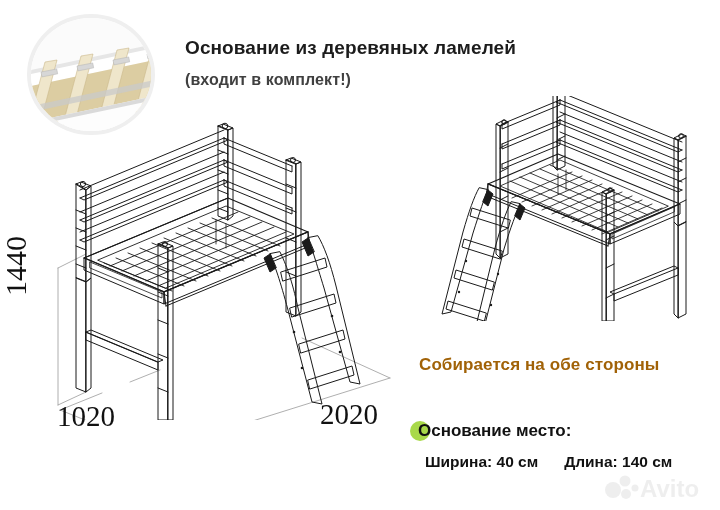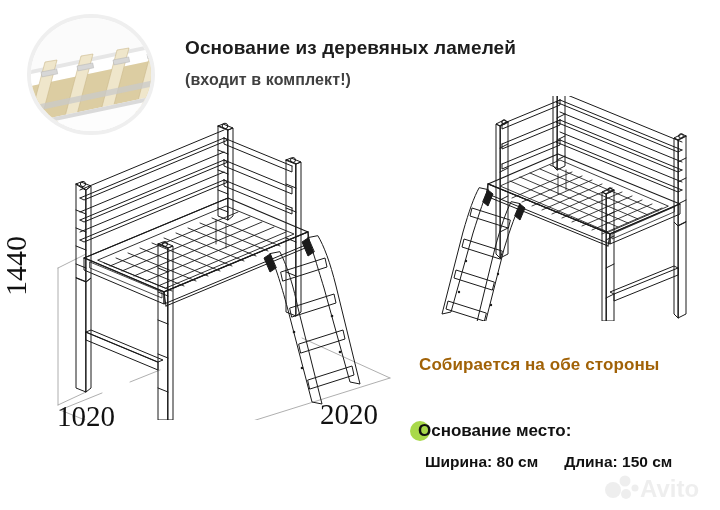--- a/index.html
+++ b/index.html
@@ -366,21 +366,21 @@
   </svg>
 
   <div class="dim dim-1440">1440</div>
   <div class="dim dim-1020">1020</div>
   <div class="dim dim-2020">2020</div>
 
   <div class="note-both">Собирается на обе стороны</div>
 
   <div class="green-dot"></div>
   <div class="sleep-head">Основание место:</div>
-  <div class="sleep-line"><span>Ширина: 80 см</span><span class="gap"></span><span>Длина: 150 см</span></div>
+  <div class="sleep-line"><span>Ширина: 40 см</span><span class="gap"></span><span>Длина: 140 см</span></div>
 
   <svg class="watermark" viewBox="0 0 110 34">
     <g fill="#c9c9c9">
       <circle cx="9" cy="20" r="8"></circle>
       <circle cx="22" cy="24" r="5"></circle>
       <circle cx="21" cy="11" r="5.5"></circle>
       <circle cx="31" cy="18" r="3.5"></circle>
       <text x="36" y="27" font-family="Liberation Sans, sans-serif" font-size="24" font-weight="700" fill="#c9c9c9">Avito</text>
     </g>
   </svg>

